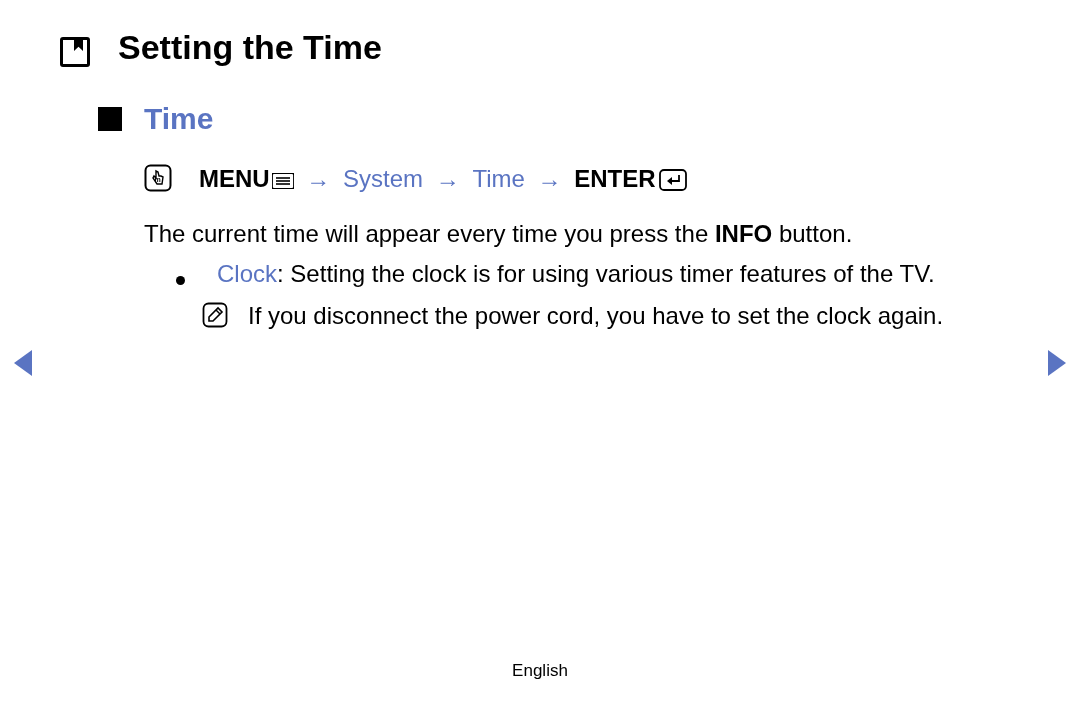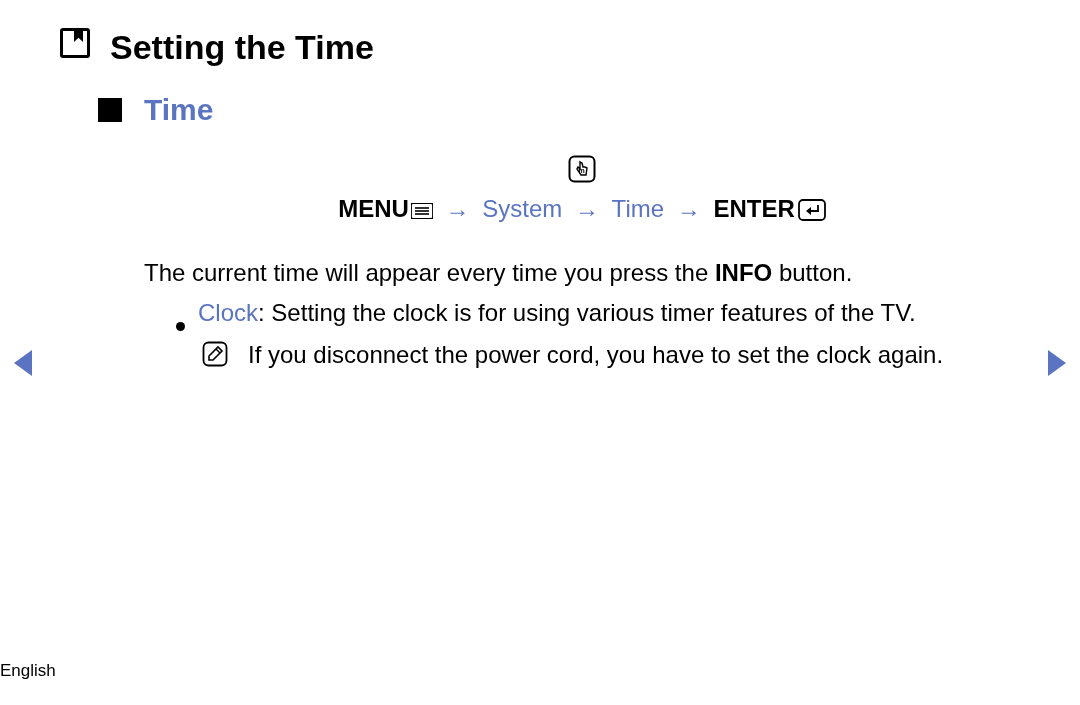--- a/index.html
+++ b/index.html
@@ -10,23 +10,23 @@
     body {
       width: 1080px;
       height: 705px;
       font-family: Arial, Helvetica, sans-serif;
       background: #fff;
       position: relative;
       padding: 28px 60px 20px 60px;
     }
     .heading-row {
       display: flex;
-      align-items: flex-start;
-      gap: 20px;
-      margin-bottom: 26px;
+      align-items: flex-end;
+      gap: 28px;
+      margin-bottom: 35px;
     }
     .bookmark-icon {
       width: 30px;
       height: 30px;
       border: 3px solid #000;
       border-radius: 3px;
       position: relative;
       flex-shrink: 0;
     }
     .bookmark-icon::after {
@@ -63,25 +63,24 @@
       font-size: 30px;
       font-weight: bold;
       color: #5a74c2;
     }
     .content {
       margin-left: 46px;
     }
     .nav-path-row {
       display: flex;
       align-items: center;
-      gap: 6px;
-      font-size: 24px;
-      font-weight: bold;
-      margin-bottom: 28px;
-      flex-direction: column;
+      gap: 27px;
+      font-size: 24px;
+      font-weight: bold;
+      margin-bottom: 18px;
     }
     .hand-icon {
       flex-shrink: 0;
     }
     .nav-path .arrow {
       color: #5a74c2;
       font-weight: normal;
       padding: 0 6px;
     }
     .nav-path .link {
@@ -104,22 +103,22 @@
     }
     .body-text {
       font-size: 24px;
       color: #000;
       line-height: 1.5;
       font-weight: 300;
       margin-bottom: 4px;
     }
     .bullet-row {
       display: flex;
-      align-items: flex-end;
-      gap: 13px;
+      align-items: center;
+      gap: 32px;
       margin-left: 32px;
       margin-bottom: 6px;
     }
     .bullet-dot {
       width: 9px;
       height: 9px;
       border-radius: 50%;
       background: #000;
       margin-top: 13px;
       flex-shrink: 0;
@@ -146,20 +145,21 @@
     .note-text {
       font-size: 24px;
       line-height: 1.5;
       font-weight: 300;
     }
     .footer {
       position: absolute;
       bottom: 24px;
       left: 0;
       width: 100%;
+      text-align: center;
       font-size: 17px;
       color: #000;
     }
     .nav-left, .nav-right {
       position: absolute;
       top: 348px;
       cursor: pointer;
     }
     .nav-left {
       left: 10px;

